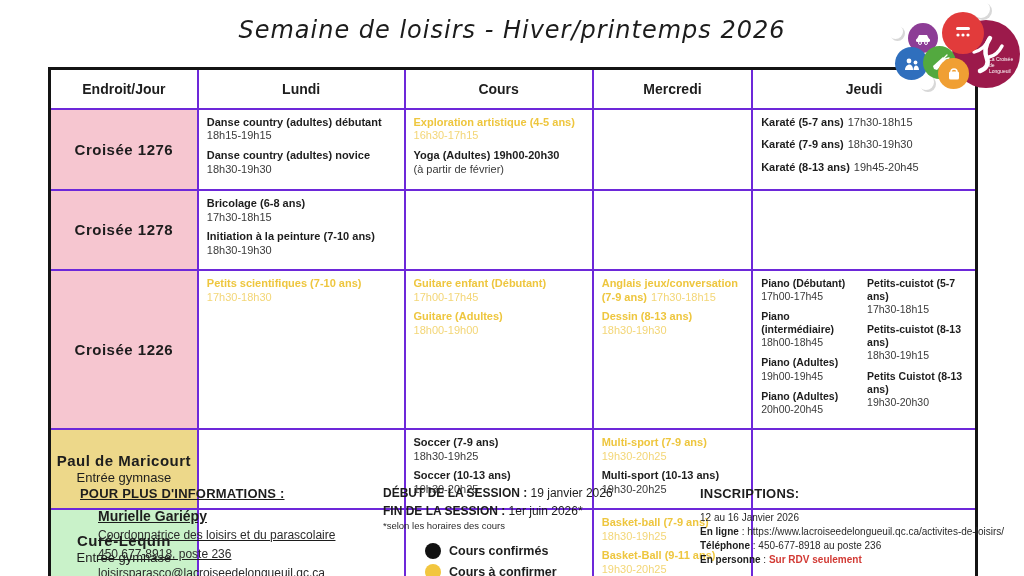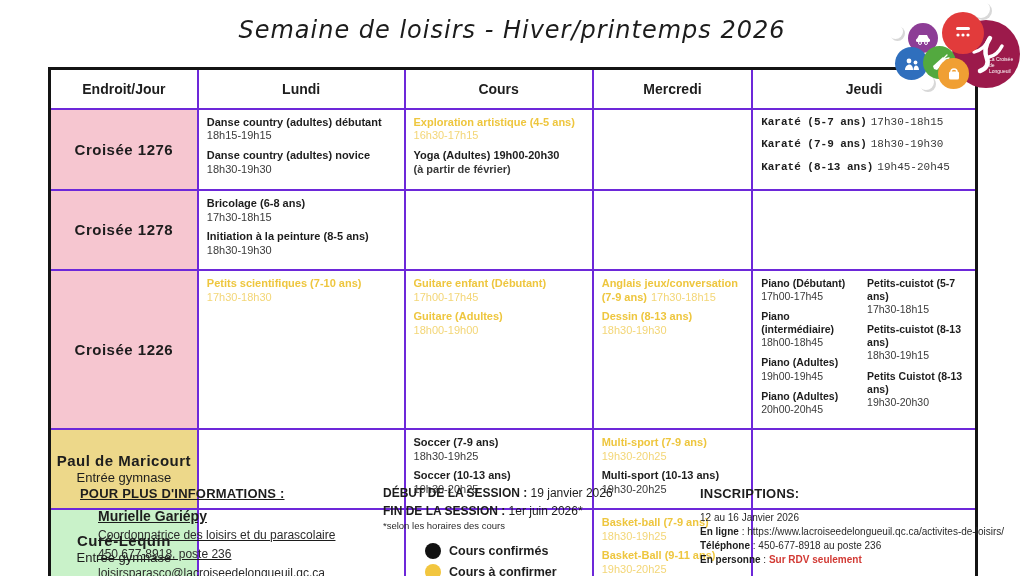--- a/index.html
+++ b/index.html
@@ -30,32 +30,32 @@
 
   
   table.sched { position:absolute; left:48px; top:67px; width:930px; border-collapse:collapse;
                 table-layout:fixed; border:3px solid #141414; }
   table.sched th, table.sched td { border:2px solid #6d28d9; vertical-align:middle; }
   table.sched thead th { height:40px; background:#fff; font-size:14px; font-weight:700; text-align:center; }
   table.sched tbody th.loc { text-align:center; padding:4px; }
   .loc-name { font-weight:700; font-size:15px; letter-spacing:0.5px; }
   .loc-sub  { font-weight:400; font-size:13px; margin-top:1px; }
   table.sched tbody td { vertical-align:top; padding:5px 8px; background:#fff; }
-  td.indent { padding-left:34px;font-family:Liberation Mono, monospace; }
+  td.indent { padding-left:34px; }
   .act { margin:1px 0 6px 0; line-height:1.25; font-size:11px; }
   td.indent .act { margin-bottom:9px; }
   .act-name { font-weight:700; display:block; }
   .act-time { font-weight:400; display:block; }
   .act.inline .act-name { display:inline; }
   .act.inline .act-time { display:inline; margin-left:4px; }
   .act.confirmed .act-name { color:var(--c-confirmed,#1d1d1d); }
   .act.confirmed .act-time { color:#3a3a3a; }
   .act.pending .act-name { color:var(--c-pending,#eec63e); }
   .act.pending .act-time { color:var(--c-pending-time,#f3d677); }
-  .act-time.tb { font-weight:700; color:var(--c-confirmed,#1d1d1d); }
+  .act-time.tb { font-weight:400; color:var(--c-confirmed,#1d1d1d); }
   .cols { display:flex; gap:6px; }
   .cols .col { flex:1; }
   .cols .col .act { font-size:10.5px; margin-bottom:7px; }
 
   
   .f-head { font-weight:700; font-size:13px; letter-spacing:0.2px; }
   .f-info { position:absolute; left:80px; top:486px; width:300px;text-decoration:underline; }
   .f-ind  { margin:7px 0 0 18px; }
   .f-name { font-weight:700; font-size:14px; margin-bottom:2px; }
   .f-line { font-size:12px; line-height:1.6; color:#2a2a2a; }
@@ -184,21 +184,21 @@
         <tr style="height: 58px;">
           <th class="loc" style="background: rgb(246, 198, 208);">
             <div class="loc-name">Croisée 1278</div>
           </th>
           <td>
             <div class="act confirmed">
               <span class="act-name">Bricolage (6-8 ans)</span>
               <span class="act-time">17h30-18h15</span>
             </div>
             <div class="act confirmed">
-              <span class="act-name">Initiation à la peinture (8-5 ans)</span>
+              <span class="act-name">Initiation à la peinture (7-10 ans)</span>
               <span class="act-time">18h30-19h30</span>
             </div>
           </td>
           <td></td>
           <td></td>
           <td></td>
         </tr>
         <tr style="height: 110px;">
           <th class="loc" style="background: rgb(246, 198, 208);">
             <div class="loc-name">Croisée 1226</div>

